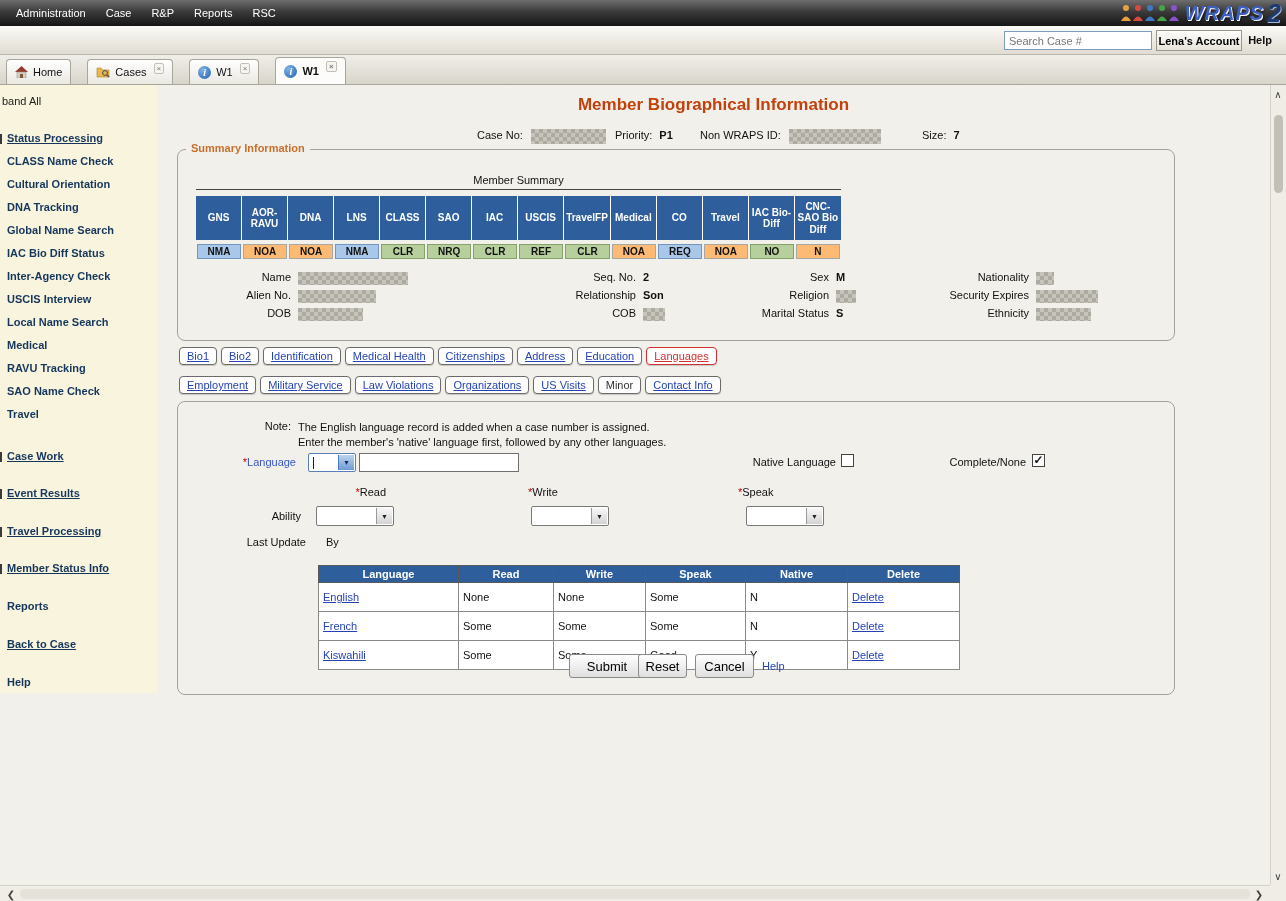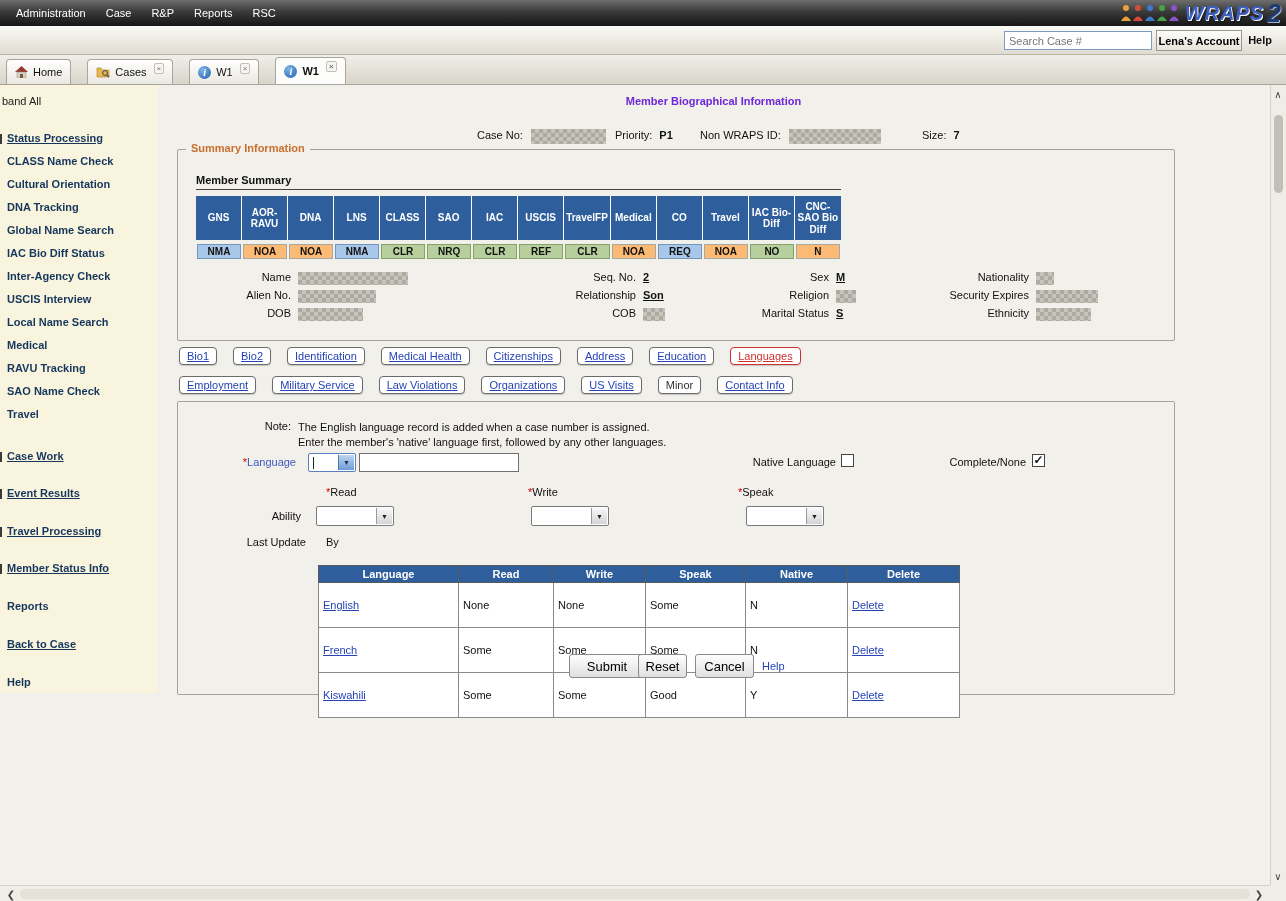--- a/index.html
+++ b/index.html
@@ -47,50 +47,50 @@
   .workspace { position:absolute; top:85px; left:0; right:16px; bottom:16px; background:#F2F0EA; overflow:hidden; }
 
   .sidebar { position:absolute; left:0; top:0; width:157px; height:608px; background:#F8F4DE; }
   .expand-all { position:absolute; left:2px; top:10px; color:#222; }
   .side-item { position:absolute; left:7px; color:#16365C; font-weight:bold; white-space:nowrap; cursor:pointer; }
   .side-item.grp { text-decoration:underline; }
   .side-tick { position:absolute; left:0; width:2px; height:10px; background:#3a3a3a; }
 
   .content { position:absolute; left:157px; top:0; right:0; bottom:0; }
   .page-title { position:absolute; top:10px; left:0; width:100%; text-align:center;
-    font-size:11px; font-weight:bold; color:#6d28d9; }
+    font-size:17px; font-weight:bold; color:#c2410c; }
   .hdr-item { position:absolute; top:44px; white-space:nowrap; }
   .hdr-item b { margin-left:4px; }
   .px { display:inline-block; vertical-align:middle;
     background:repeating-conic-gradient(#C7C4BC 0% 25%, #ADAAA2 0% 50%) 0 0 / 8px 8px; }
 
-  .fieldset { position:absolute; border:1px solid #A5A29A; border-radius:2px; }
+  .fieldset { position:absolute; border:1px solid #A5A29A; border-radius:8px; }
   .legend { position:absolute; top:-8px; left:8px; background:#F2F0EA; padding:0 5px;
     font-weight:bold; color:#C8702E; }
 
   #summary-fs { left:20px; top:64px; width:998px; height:192px; }
-  .ms-caption { position:absolute; left:18px; top:24px; width:645px; text-align:left;
-    font-weight:bold; border-bottom:1px solid #444; padding-bottom:3px; }
+  .ms-caption { position:absolute; left:18px; top:24px; width:645px; text-align:center;
+    font-weight:normal; border-bottom:1px solid #444; padding-bottom:3px; }
   .ms-table { position:absolute; left:18px; top:46px; width:645px; display:flex; }
   .ms-col { flex:1; display:flex; flex-direction:column; }
   .ms-head { background:#2E5E9C; color:#fff; font-weight:bold; font-size:10px; line-height:1.15;
     height:44px; display:flex; align-items:center; justify-content:center; text-align:center;
     padding:1px 2px; border-right:1px solid #fff; }
   .ms-col:last-child .ms-head { border-right:none; }
   .ms-badge { height:15px; margin:4px 1px 0 1px; border:1px solid #8A8A84; font-size:10px;
     font-weight:bold; display:flex; align-items:center; justify-content:center; }
   .st-blue  { background:#A9C7E8; border-color:#7396BC; }
   .st-green { background:#B6CF9C; border-color:#85A268; }
   .st-gray  { background:#fdba74; border-color:#A8A8A2; }
 
-  .dpair { position:absolute; white-space:nowrap;text-decoration:underline; }
+  .dpair { position:absolute; white-space:nowrap; }
   .dlab { display:inline-block; text-align:right; margin-right:7px; }
   .dval { font-weight:bold; }
 
-  .biotabs { position:absolute; left:22px; display:flex; gap:16px; }
+  .biotabs { position:absolute; left:22px; display:flex; gap:4px; }
   .btab { border:1px solid #6B6B6B; border-radius:4px; background:#FFF; padding:2px 7px;
     color:#2543B5; text-decoration:underline; cursor:pointer; box-shadow:0 1px 1px rgba(0,0,0,.18); white-space:nowrap; }
   .btab.active { color:#D03030; border-color:#D03030; }
   .btab.disabled { color:#333; text-decoration:none; }
 
   #form-fs { left:20px; top:316px; width:998px; height:294px; }
   .flab { position:absolute; text-align:right; }
   .req { color:#CC0000; }
   .lang-lab { color:#3A57C4; }
   .note-lines { position:absolute; left:120px; top:18px; line-height:15px; }
@@ -103,21 +103,21 @@
     background:linear-gradient(#F8F8F8,#D4D4D4); border-left:1px solid #9a9a9a; cursor:pointer; }
   .combo .arrowbox { background:linear-gradient(#BFD4EE,#6F9BD6); border-left:1px solid #4A7AB8; color:#13305E; }
   .caret { position:absolute; left:4px; top:3px; width:1px; height:12px; background:#222; }
 
   .cbox { position:absolute; width:13px; height:13px; border:1px solid #444; background:#fff;
     font-size:12px; line-height:11px; font-weight:bold; text-align:center; color:#111; cursor:pointer; }
 
   .lang-table { position:absolute; left:140px; top:163px; border-collapse:collapse; font-size:11px; }
   .lang-table th { background:#2E5E9C; color:#fff; font-weight:bold; border:1px solid #5a5a5a;
     height:17px; padding:0 4px; text-align:center; }
-  .lang-table td { border:1px solid #8a8a8a; background:#fff; height:17px; padding:16px 4px; text-align:left; }
+  .lang-table td { border:1px solid #8a8a8a; background:#fff; height:17px; padding:8px 4px; text-align:left; }
   .tlink { color:#2543B5; text-decoration:underline; cursor:pointer; }
 
   .act-btn { position:absolute; height:24px; border:1px solid #8A8A8A; border-radius:3px;
     background:linear-gradient(#FEFEFE,#E0E0E0); font-size:13px; font-family:inherit; cursor:pointer; }
   .help-link { position:absolute; color:#2543B5; cursor:pointer; }
 
   
   .vscroll { position:absolute; top:85px; right:0; width:16px; bottom:16px; background:#EFEDE6; border-left:1px solid #D5D2C9; }
   .vthumb { position:absolute; left:3px; right:3px; top:30px; height:78px; background:#C2BFB6; border-radius:6px; }
   .sarrow { position:absolute; width:14px; height:14px; display:flex; align-items:center;
@@ -385,21 +385,21 @@
         <span class="combo" style="left:130px;top:51px;width:48px;height:19px">
           <span class="caret"></span>
           <span class="arrowbox">▼</span>
         </span>
         <input class="tinput" style="left: 181px; top: 51px; width: 160px;" value="">
         <span class="flab" style="left:498px;top:54px;width:160px">Native Language</span>
         <span class="cbox" style="left:663px;top:52px"></span>
         <span class="flab" style="left:713px;top:54px;width:135px">Complete/None</span>
         <span class="cbox" style="left:854px;top:52px">✓</span>
 
-        <span class="flab" style="left:148px;top:84px;width:60px;text-align:left">
+        <span class="flab" style="left:148px;top:84px;width:60px;text-align:right">
           <span class="req">*</span><span>Read</span>
         </span>
         <span class="flab" style="left:350px;top:84px;width:60px;text-align:left">
           <span class="req">*</span><span>Write</span>
         </span>
         <span class="flab" style="left:560px;top:84px;width:60px;text-align:left">
           <span class="req">*</span><span>Speak</span>
         </span>
 
         <span class="flab" style="left:0;top:108px;width:123px">Ability</span>

